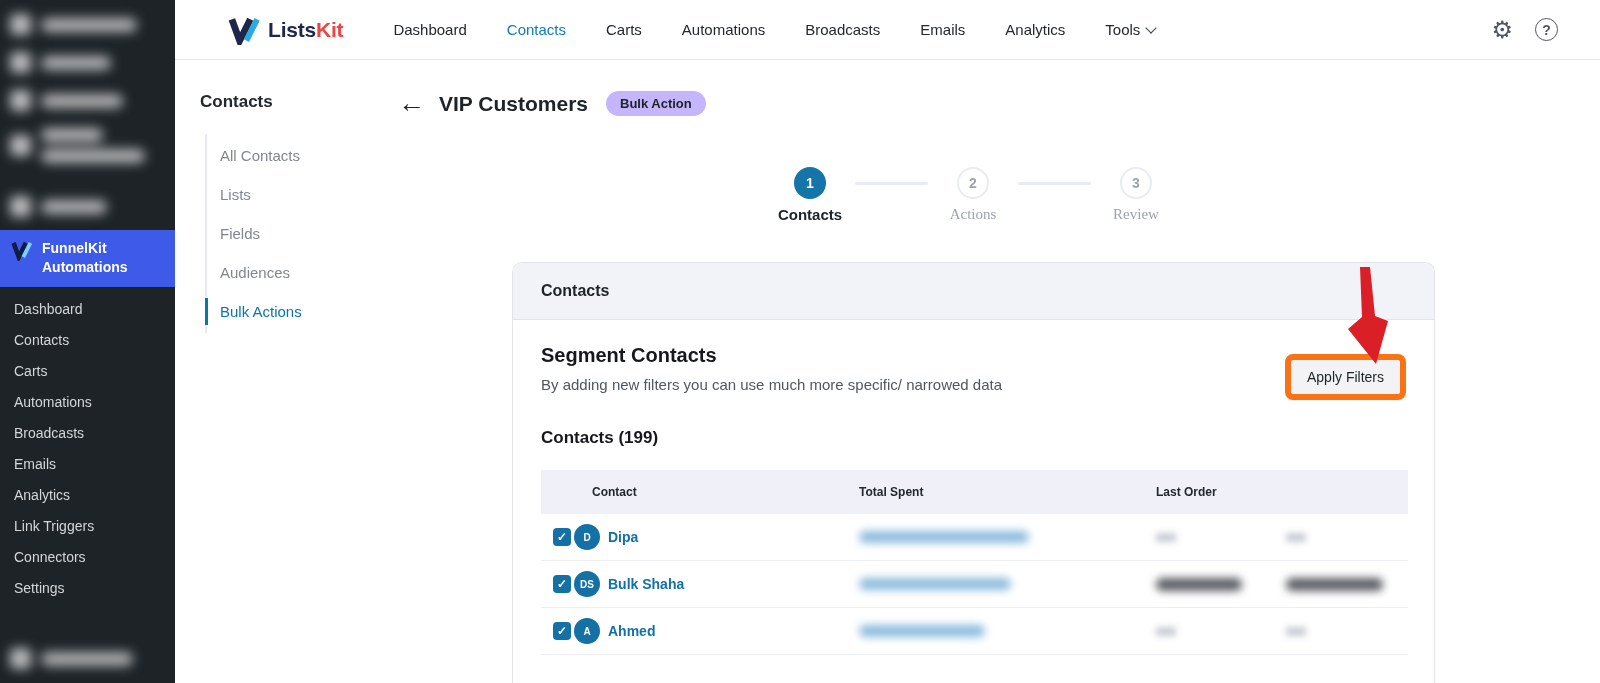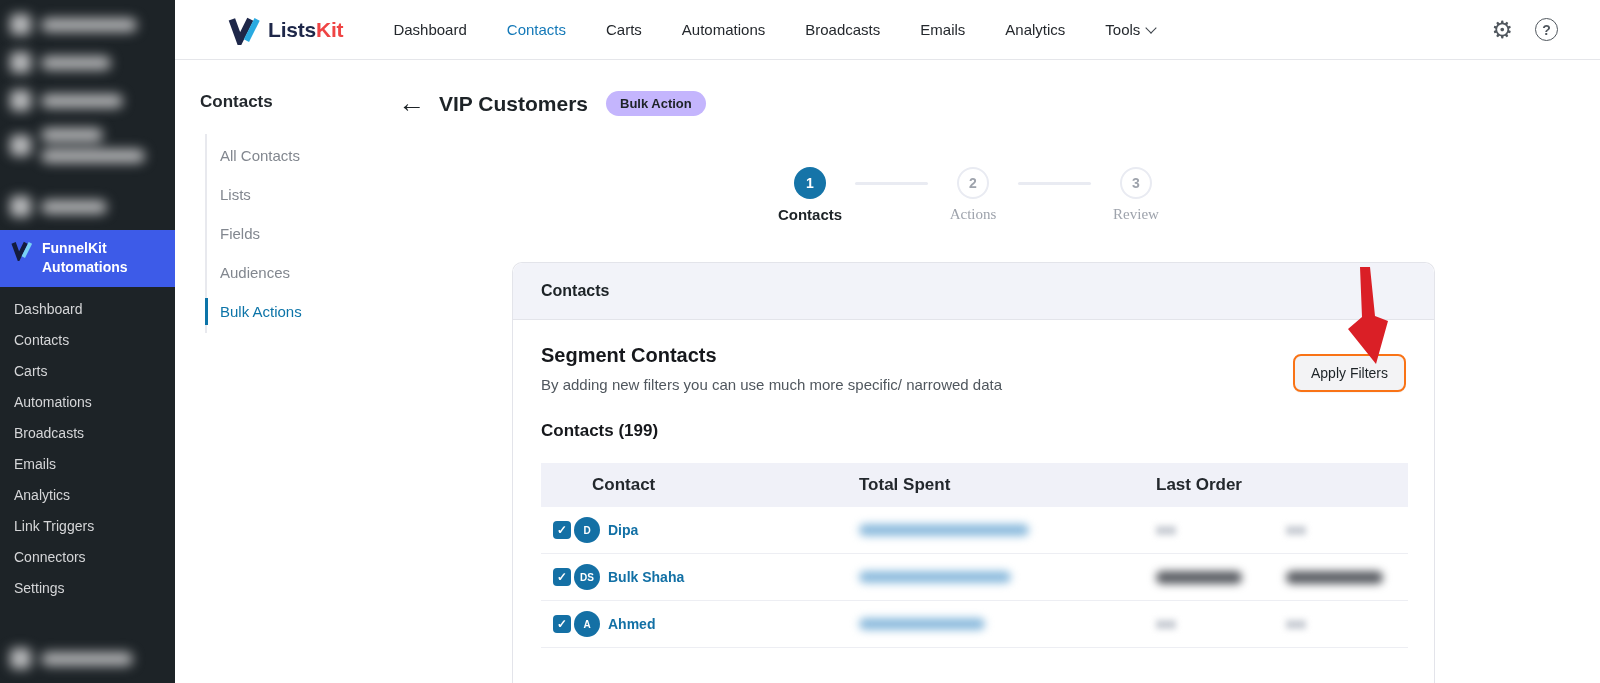--- a/index.html
+++ b/index.html
@@ -75,32 +75,32 @@
   
   .card { position:absolute; left:122px; top:202px; width:923px; height:440px;
     border:1px solid #e3e4ea; border-bottom:none; border-radius:10px 10px 0 0; background:#fff; }
   .card-head { height:57px; background:#f2f3f9; border-bottom:1px solid #e3e4ea;
     border-radius:10px 10px 0 0; display:flex; align-items:center; padding-left:28px; }
   .card-head-title { font-size:16px; font-weight:600; color:#1d2327; }
   .card-body { padding:24px 28px 0 28px; }
   .seg-row { display:flex; justify-content:space-between; align-items:flex-start; }
   .seg-title { font-size:20px; font-weight:700; color:#16181c; }
   .seg-sub { margin-top:9px; font-size:15px; color:#50575e; }
-  .apply-btn { margin-top:10px; background:#f3f3f5; border:2px solid #f97316; border-radius:8px;
+  .apply-btn { margin-top:10px; background:#f3f3f5; border:6px solid #f97316; border-radius:8px;
     padding:9px 16px; font-size:14px; font-weight:500; color:#1d2327; cursor:pointer;
     font-family:"Liberation Sans", sans-serif; box-shadow:0 1px 1px rgba(0,0,0,0.04); }
   .red-arrow { position:absolute; left:828px; top:4px; width:50px; height:100px; z-index:6;
     pointer-events:none; }
   .tbl-title { margin-top:28px; font-size:17px; font-weight:700; color:#16181c; }
 
   
   .tbl { margin-top:22px; width:867px; }
   .tbl-row { display:grid; grid-template-columns:33px 285px 297px 130px 1fr; align-items:center; }
   .tbl-header { height:44px; background:#f0f1f8; }
-  .th { font-size:17px; font-weight:600; color:#23282d; }
+  .th { font-size:12px; font-weight:600; color:#23282d; }
   .th-contact { padding-left:18px; }
   .tbl-body-row { height:47px; border-bottom:1px solid #edeef3; }
   .cell-check { padding-left:12px; }
   .checkbox { width:18px; height:18px; border-radius:4px; background:#1470a5; display:flex;
     align-items:center; justify-content:center; cursor:pointer; }
   .checkbox .tick { color:#fff; font-size:12px; font-weight:700; line-height:1; }
   .cell-contact { display:flex; align-items:center; gap:8px; }
   .avatar { width:26px; height:26px; border-radius:50%; background:#1470a5; color:#fff;
     display:flex; align-items:center; justify-content:center; font-size:10px; font-weight:700; }
   .contact-name { font-size:14px; font-weight:600; color:#1270a5; cursor:pointer; }

